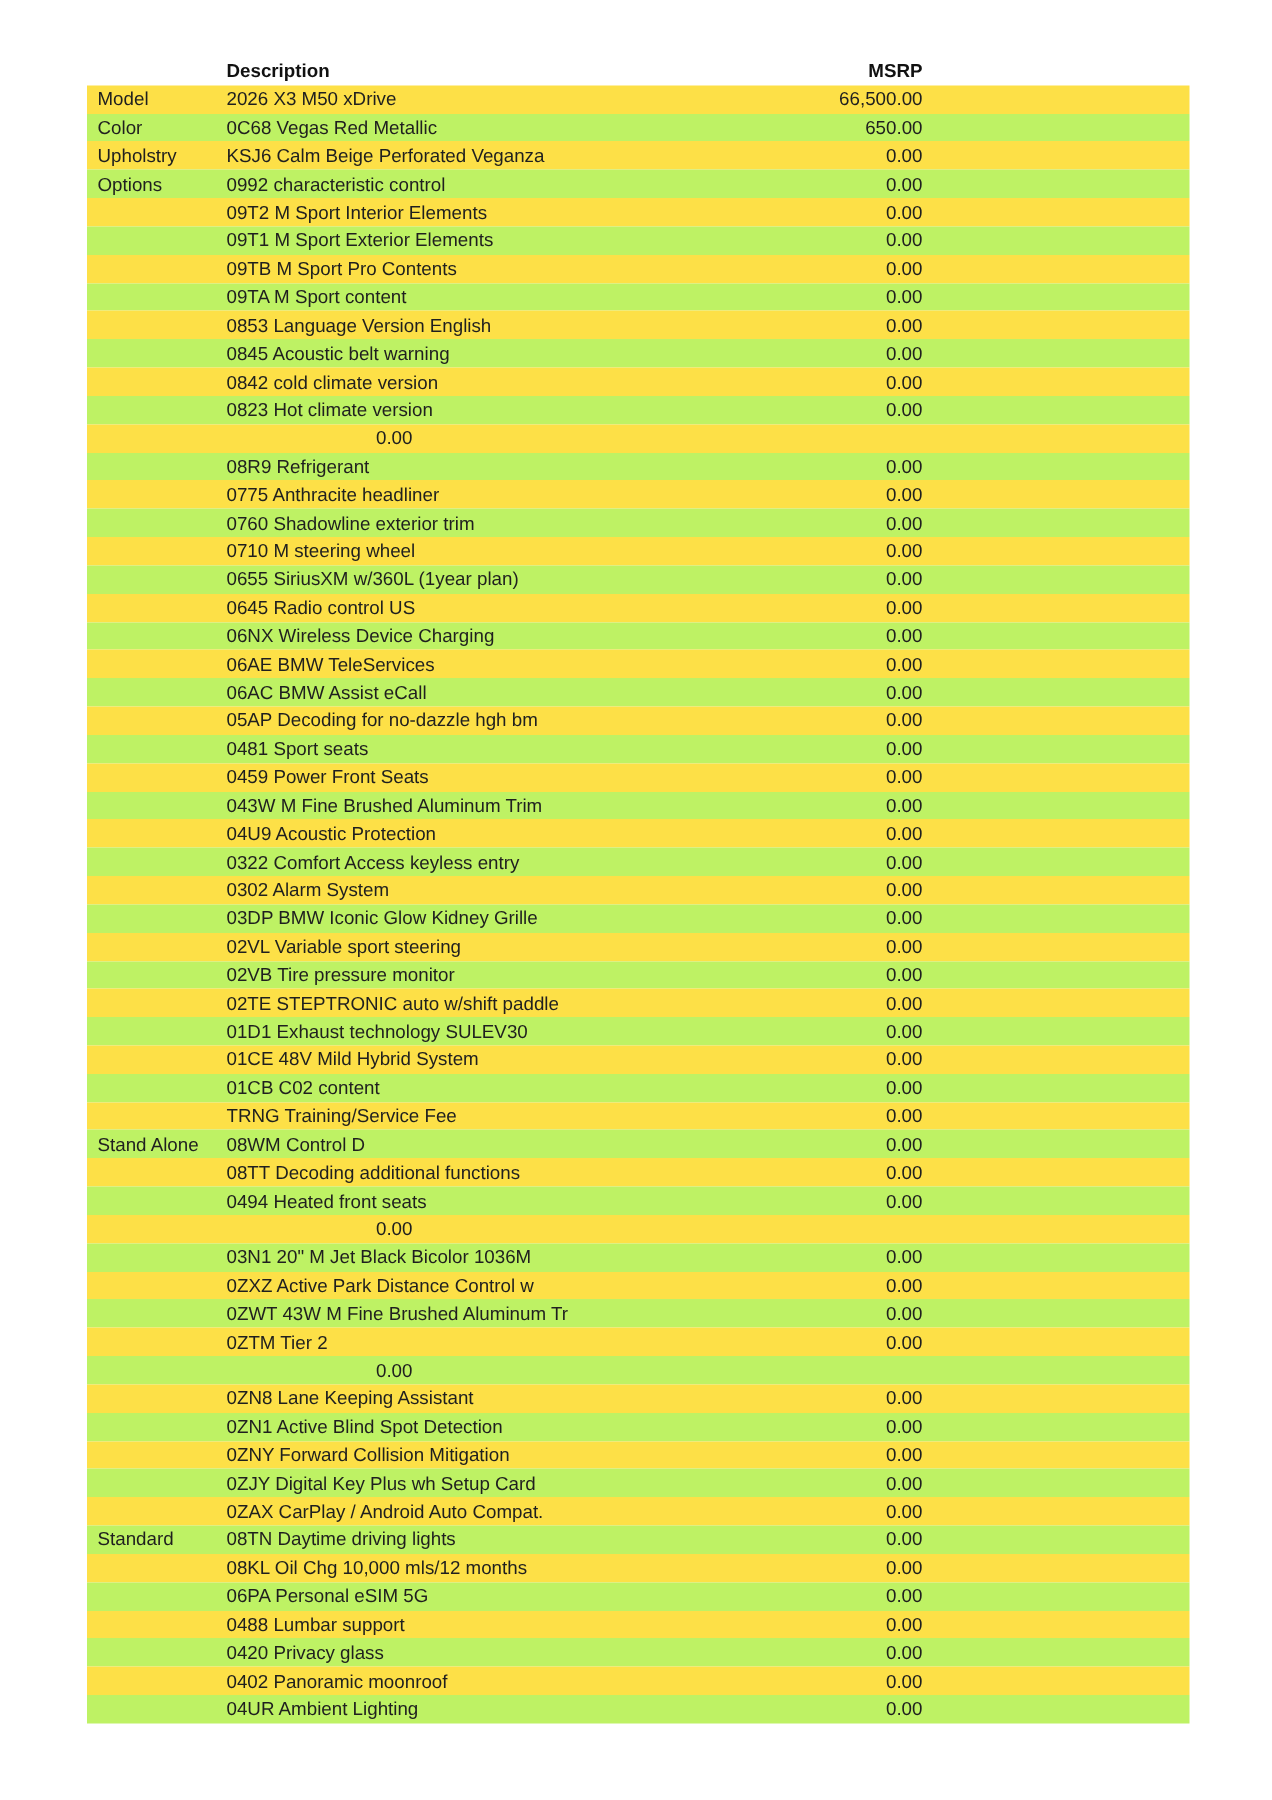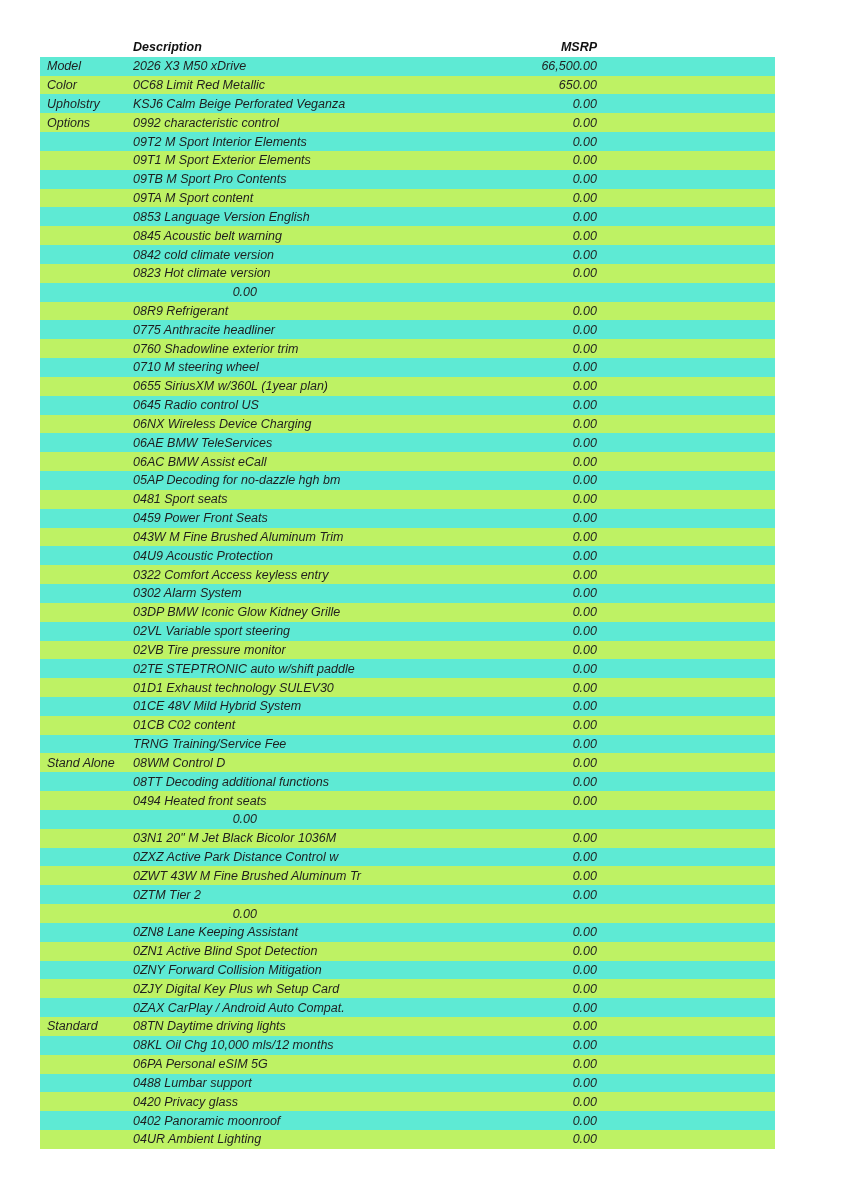--- a/index.html
+++ b/index.html
@@ -13,32 +13,31 @@
   }
   .page {
     position: absolute;
     left: 0; top: 0;
     width: 848px;
     height: 1200px;
     background: #ffffff;
   }
   .options-table {
     position: absolute;
-    left: 40px;
+    left: 58px;
     top: 38px;
     width: 735px;
-    font-style: italic;
   }
   .row {
     display: flex;
     align-items: center;
     height: 18.83px;
     font-size: 12.5px;
     color: #1f1f1f;
-    background: #5eead4;
+    background: #fde047;
   }
   .row.alt { background: #bef264; }
   .row.header-row { background: #ffffff; font-weight: bold; color: #111111; }
   .cell-category {
     width: 93px;
     padding-left: 7px;
     white-space: nowrap;
     overflow: hidden;
   }
   .cell-desc {
@@ -67,21 +66,21 @@
     <div>
   <div class="row">
     <div class="cell-category">Model</div>
     <div class="cell-desc">2026 X3 M50 xDrive</div>
     <div class="cell-msrp">66,500.00</div>
     <div class="cell-filler"></div>
   </div>
 
   <div class="row alt">
     <div class="cell-category">Color</div>
-    <div class="cell-desc">0C68 Limit Red Metallic</div>
+    <div class="cell-desc">0C68 Vegas Red Metallic</div>
     <div class="cell-msrp">650.00</div>
     <div class="cell-filler"></div>
   </div>
 
   <div class="row">
     <div class="cell-category">Upholstry</div>
     <div class="cell-desc">KSJ6 Calm Beige Perforated Veganza</div>
     <div class="cell-msrp">0.00</div>
     <div class="cell-filler"></div>
   </div>

